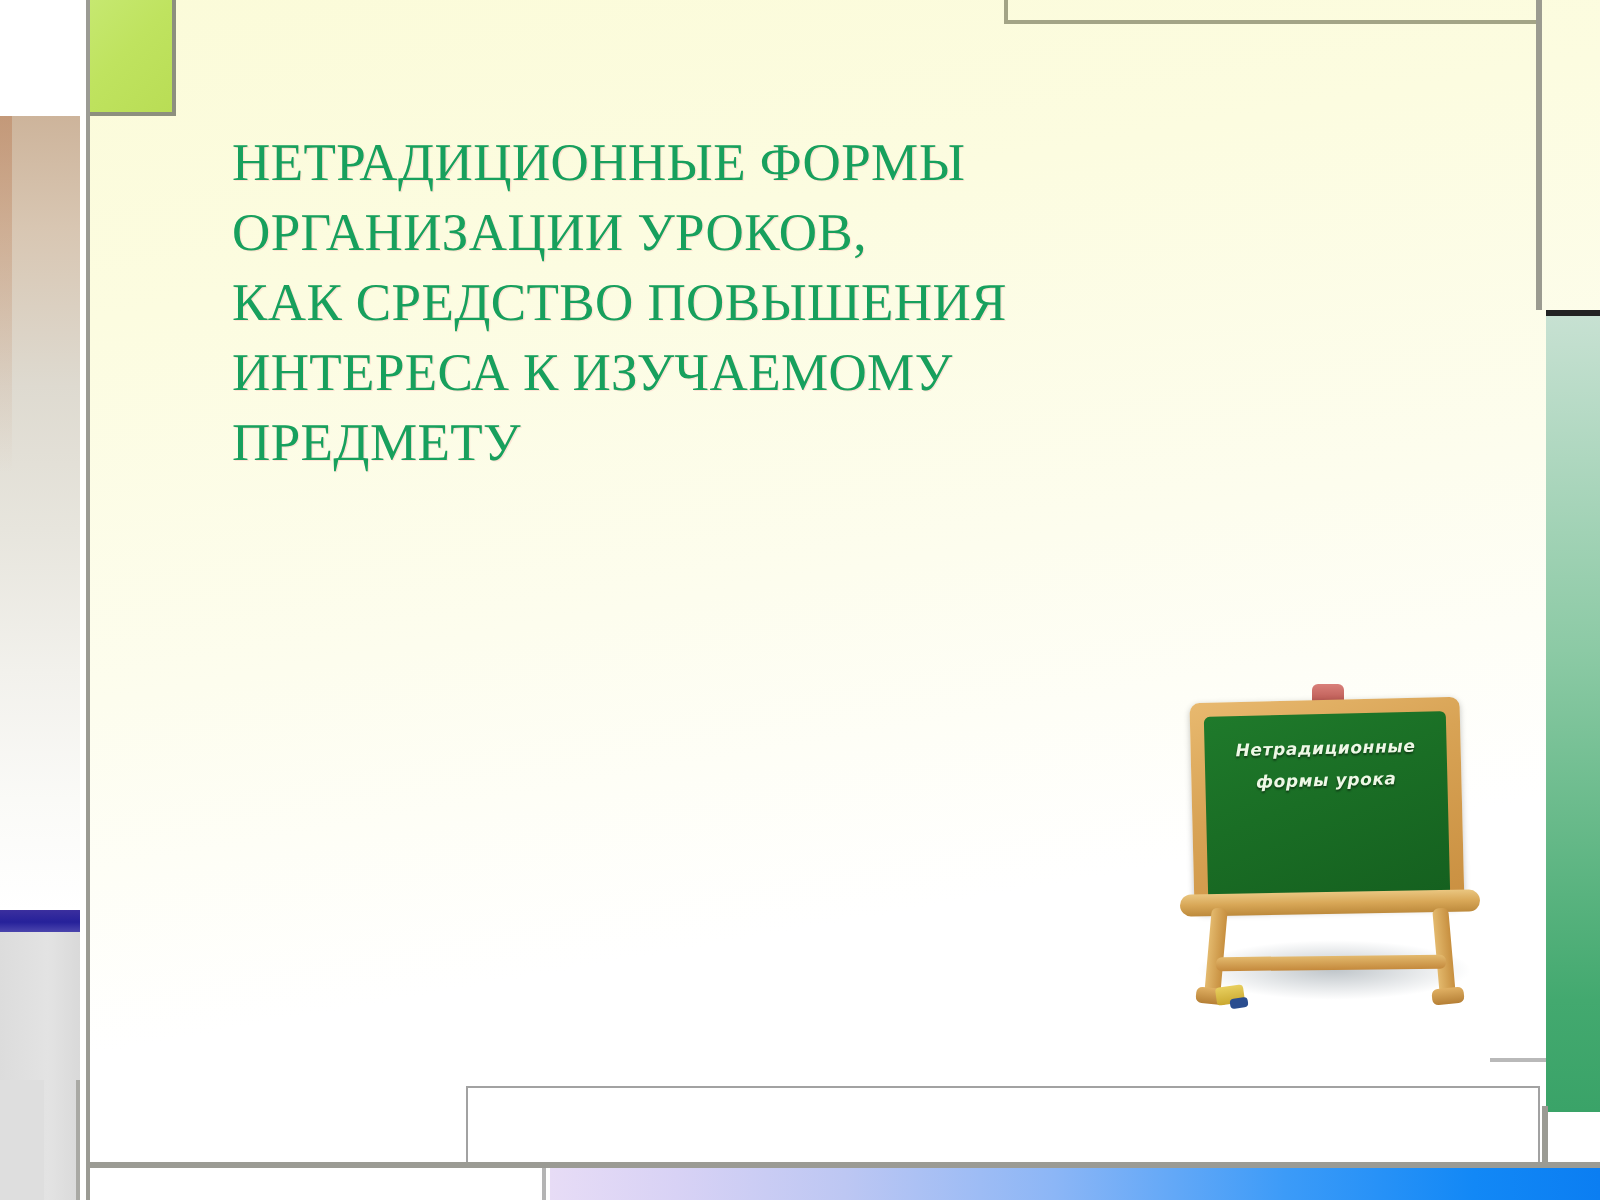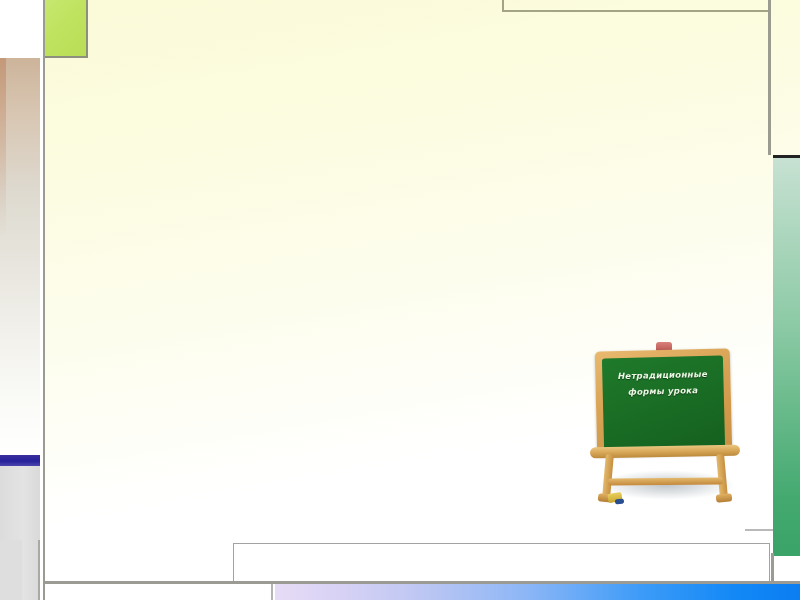--- a/index.html
+++ b/index.html
@@ -331,20 +331,25 @@
   <div class="top-frame"></div>
   <div class="rule v-top-right"></div>
   <div class="rule h-right-low"></div>
   <div class="bottom-frame"></div>
   <div class="rule h-bottom-main"></div>
   <div class="rule v-bottom-sep"></div>
   <div class="rule v-right-low"></div>
 
   <div class="bottom-blue"></div>
 
+  <div class="title">НЕТРАДИЦИОННЫЕ ФОРМЫ
+ОРГАНИЗАЦИИ УРОКОВ,
+КАК СРЕДСТВО ПОВЫШЕНИЯ
+ИНТЕРЕСА К ИЗУЧАЕМОМУ
+ПРЕДМЕТУ</div>
 
   <div class="board-wrap">
     <div class="board-shadow"></div>
     <div class="chalk-nub"></div>
     <div class="board-frame"></div>
     <div class="board-face">
       <div class="board-text">Нетрадиционные
 формы
 урока</div>
 

